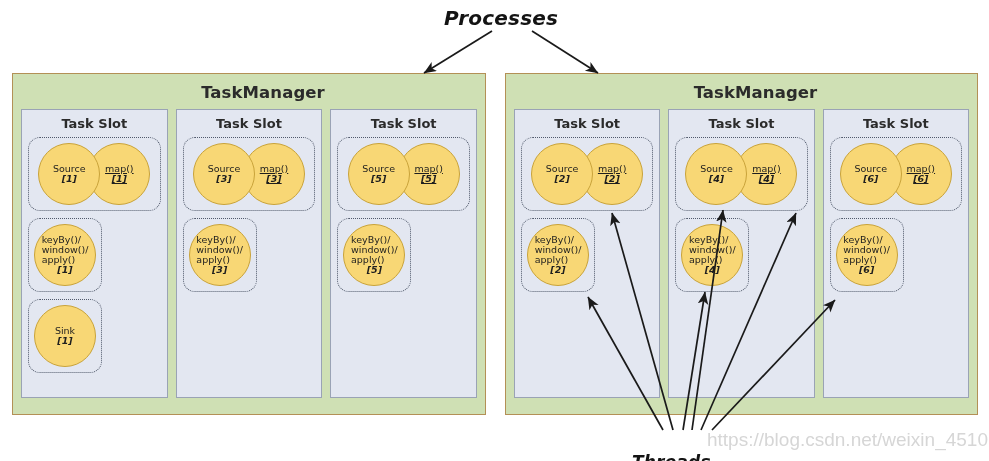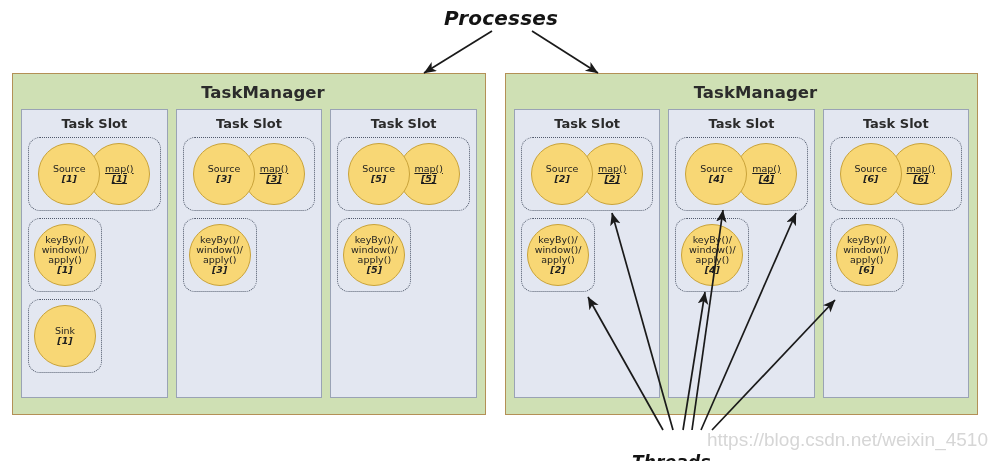--- a/index.html
+++ b/index.html
@@ -109,21 +109,21 @@
   
   .op-circle {
     border-radius: 50%;
     background: #f8d775;
     border: 1.3px solid #c9a33a;
     box-sizing: border-box;
     display: flex;
     flex-direction: column;
     align-items: center;
     justify-content: center;
-    text-align: center;
+    text-align: left;
     color: #1e1e1e;
     font-size: 9.5px;
     line-height: 1.08;
     position: relative;
   }
   .op-circle .op-name { font-weight: normal; }
   .op-circle .op-idx  { font-style: italic; font-weight: bold; }
 
   .op-circle.sz-pair { width: 62px; height: 62px; }
   .op-circle.sz-pair:first-child { z-index: 2; }

